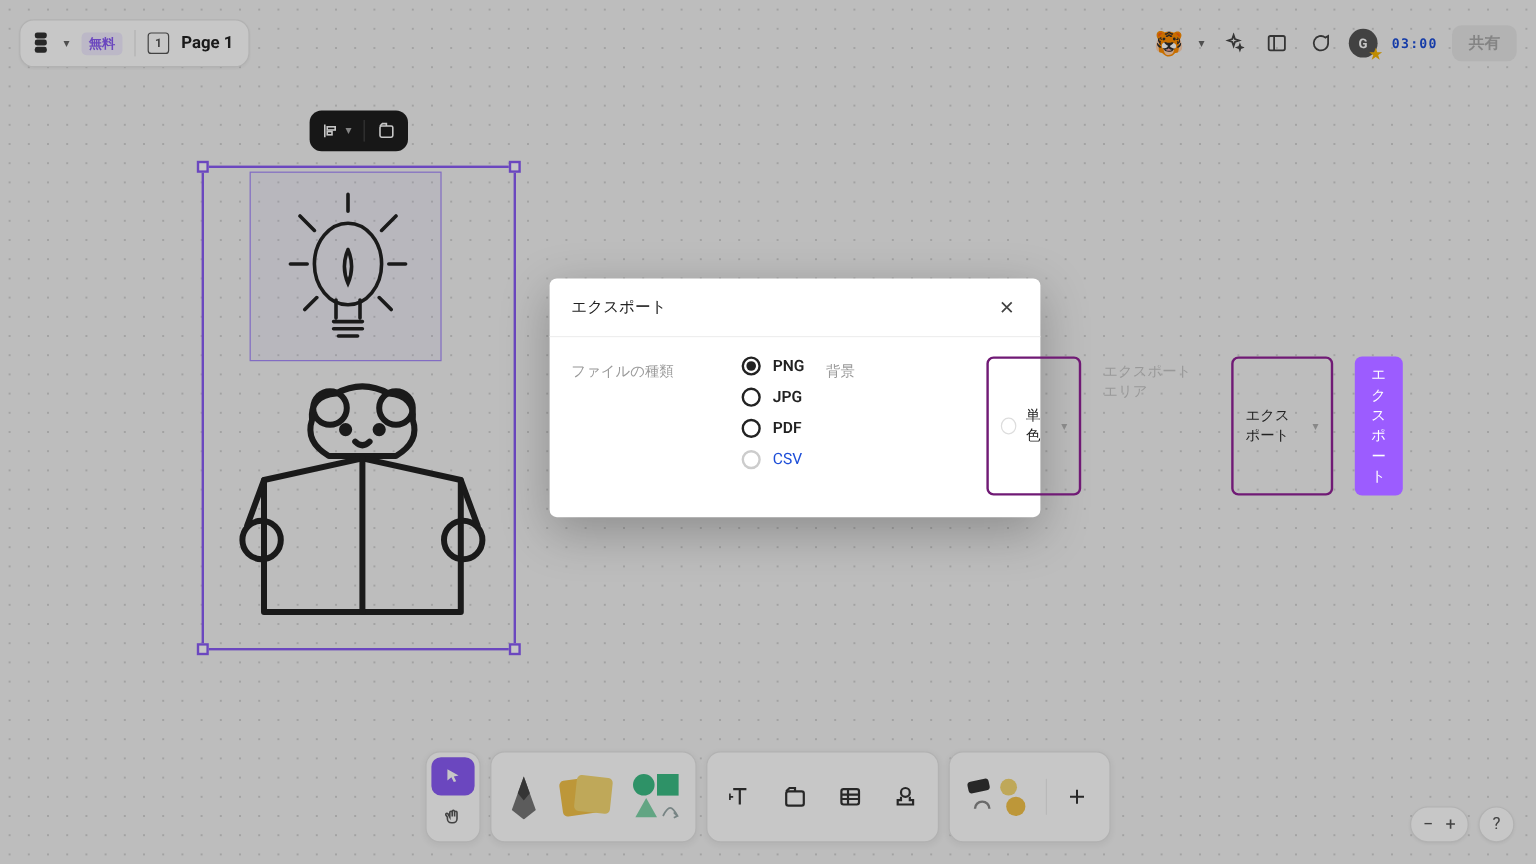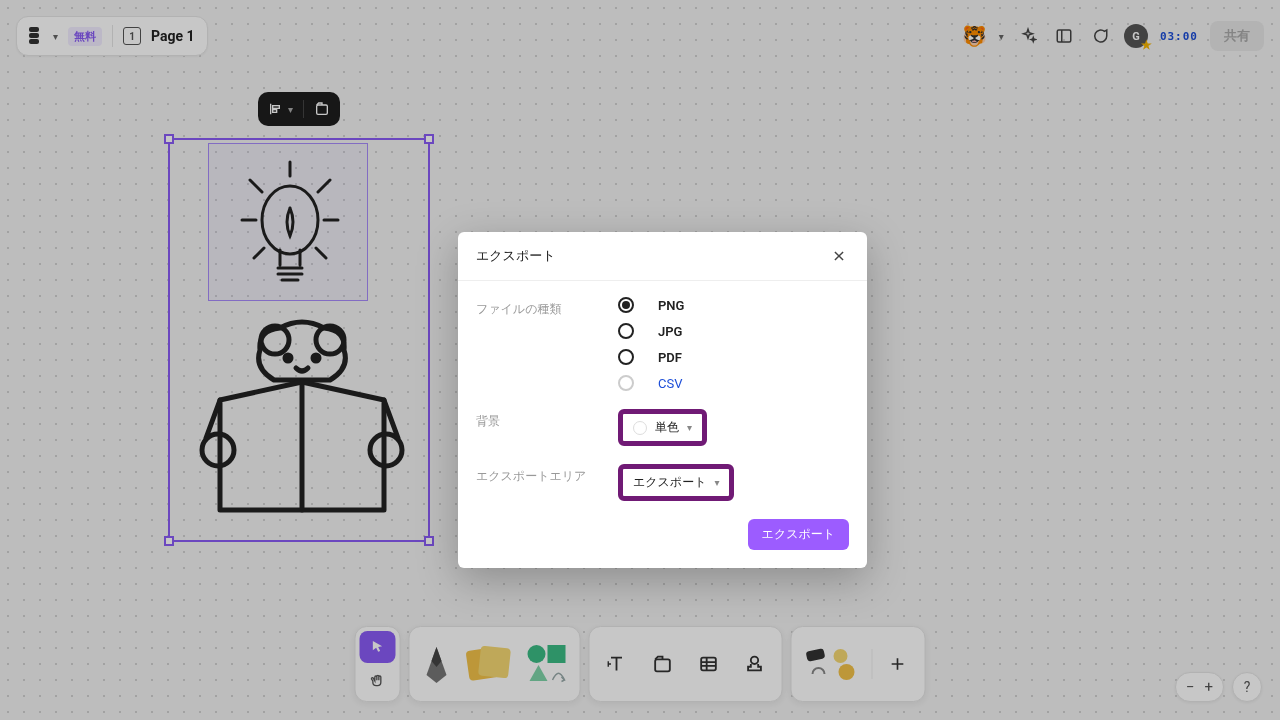--- a/index.html
+++ b/index.html
@@ -67,30 +67,30 @@
   .drawing{position:absolute;}
   
   .dialog {
     position:absolute; left:458px; top:208px; width:409px;
     background:#fff; border-radius:6px; box-shadow:0 12px 40px rgba(0,0,0,0.25);
     z-index:100; font-size:13px; color:#222;margin-top:24px;
   }
   .dialog-head { display:flex; align-items:center; justify-content:space-between; padding:14px 18px; border-bottom:1px solid #eee;}
   .dialog-title { font-size:13px; font-weight:500; }
   .close-x { width:20px;height:20px;display:flex;align-items:center;justify-content:center;color:#444;cursor:pointer;}
-  .dialog-body { padding:16px 18px 18px; display:flex; flex-direction:column; gap:18px;}
+  .dialog-body { padding:16px 18px 18px; display:flex; flex-direction:row; gap:18px;}
   .row { display:flex; gap:22px; }
   .row-label { width:120px; color:#999; font-size:12px; padding-top:4px;}
   .radio-col { display:flex; flex-direction:column; gap:10px; }
-  .radio-item { display:flex; align-items:center; gap:24px; font-weight:600; font-size:13px;}
+  .radio-item { display:flex; align-items:center; gap:10px; font-weight:600; font-size:13px;}
   .radio-item.disabled { color:#1d4ed8; font-weight:400;}
   .radio { width:16px;height:16px;border-radius:50%;border:2px solid #222;display:flex;align-items:center;justify-content:center;}
   .radio.checked::after{content:"";width:8px;height:8px;border-radius:50%;background:#222;}
   .radio.disabled{border-color:#ccc;}
-  .select { border:5px solid #701a75; border-radius:6px; padding:5px 10px; display:flex; align-items:center; gap:8px; font-size:12px;}
+  .select { border:2px solid #701a75; border-radius:6px; padding:5px 10px; display:flex; align-items:center; gap:8px; font-size:12px;}
   .swatch{width:14px;height:14px;border-radius:50%;border:1px solid #ddd;background:#fff;}
   .select .chev{color:#888;}
   .dialog-foot{display:flex;justify-content:flex-end;}
   .export-btn{background:#9c5cff;color:#fff;border:none;border-radius:6px;padding:7px 14px;font-size:12px;font-weight:500;cursor:pointer;}
   
   .bottombar{position:absolute;left:50%;transform:translateX(-50%);bottom:18px;display:flex;gap:8px;z-index:10;}
   .tool-group{background:#fff;border-radius:12px;border:1px solid #e4e4e4;display:flex;align-items:center;padding:6px;gap:4px;box-shadow:0 2px 6px rgba(0,0,0,0.06);}
   .tool-btn{width:42px;height:42px;border-radius:8px;display:flex;align-items:center;justify-content:center;color:#333;}
   .tool-btn.small{width:36px;height:32px;}
   .tool-col{display:flex;flex-direction:column;gap:2px;}

